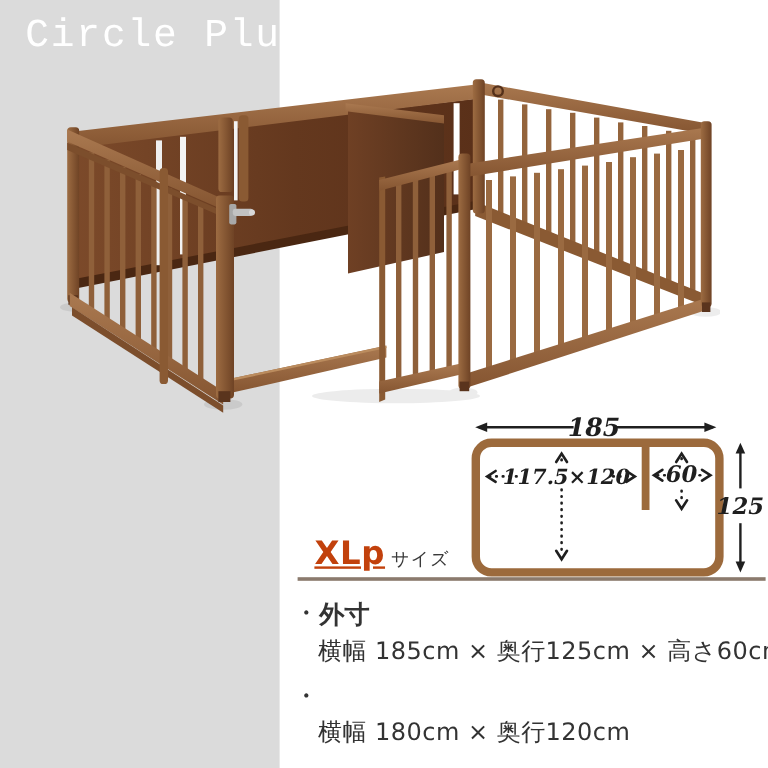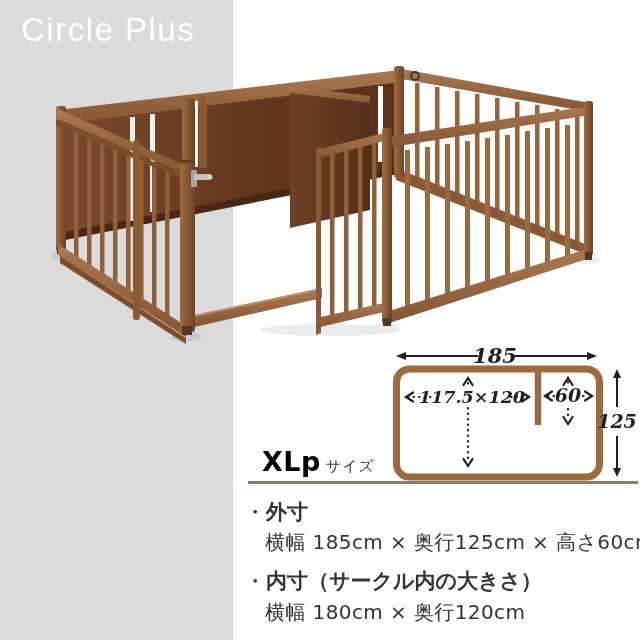--- a/index.html
+++ b/index.html
@@ -6,32 +6,32 @@
   body{
     width:640px;height:640px;position:relative;overflow:hidden;
     background:#ffffff;font-family:"DejaVu Sans",sans-serif;
   }
   .band{
     position:absolute;left:0;top:0;width:233px;height:640px;
     background:#dbdbdb;
   }
   .brand{
     position:absolute;left:21px;top:11px;
-    font-family:Liberation Sans, sans-serif;
+    font-family:Liberation Mono, monospace;
     font-size:33px;font-weight:400;color:#ffffff;letter-spacing:1.5px;
     white-space:nowrap;
   }
   .pen-svg{position:absolute;left:30px;top:60px;}
   .diagram-svg{position:absolute;left:380px;top:335px;}
   .size-row{
     position:absolute;left:262px;top:448px;display:flex;align-items:flex-end;
     white-space:nowrap;
   }
   .size-code{
-    font-size:27px;font-weight:bold;color:#000000;line-height:1;letter-spacing:0.5px;
+    font-size:27px;font-weight:bold;color:#c2410c;line-height:1;letter-spacing:0.5px;text-decoration:underline;
   }
   .size-suffix{
     font-size:15px;color:#3a3a3a;margin-left:5px;line-height:1.2;letter-spacing:1px;
   }
   .rule{
     position:absolute;left:248px;top:481px;width:390px;height:3px;
     background:#8b7a6d;
   }
   .specs{
     position:absolute;left:246px;top:499px;width:396px;color:#333333;
@@ -246,16 +246,15 @@
 <div class="rule"></div>
 
 <div class="specs">
   <div class="spec-item">
     <span class="bullet">・</span>
     <span class="spec-title">外寸</span>
   </div>
   <div class="spec-detail">横幅 185cm × 奥行125cm × 高さ60cm</div>
   <div class="spec-item">
     <span class="bullet">・</span>
-    <span class="spec-title">内寸（サークル内の大きさ）</span>
   </div>
   <div class="spec-detail">横幅 180cm × 奥行120cm</div>
 </div>
 
 </body></html>

